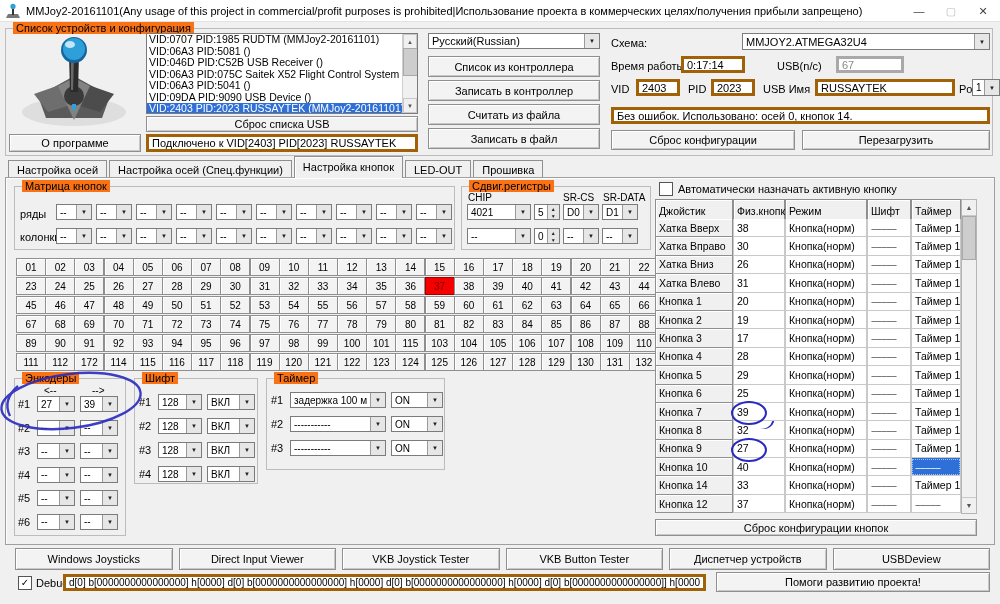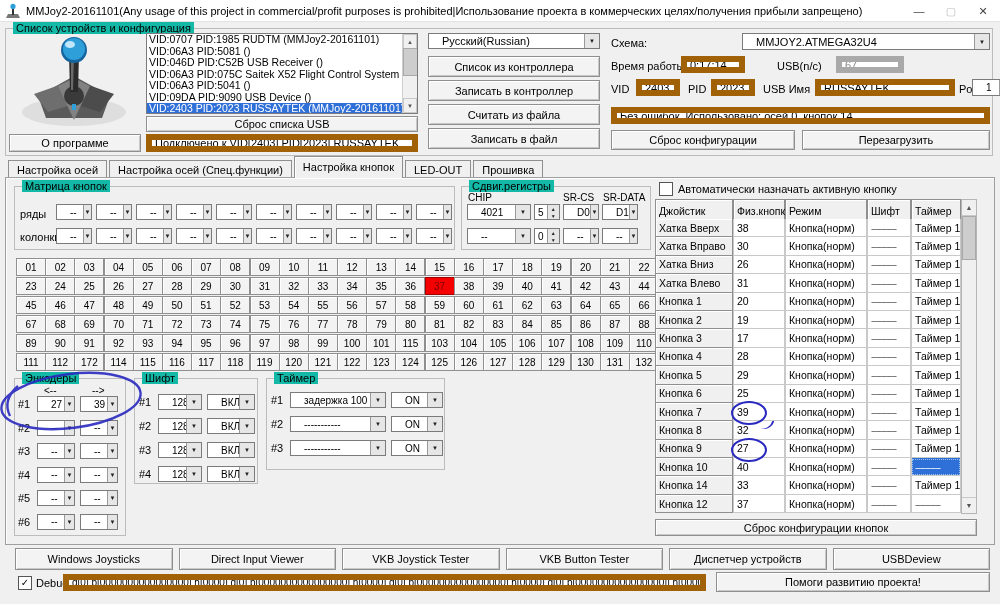--- a/index.html
+++ b/index.html
@@ -5,28 +5,28 @@
   html,body{margin:0;padding:0;background:#cfcfcf;}
   #app{position:relative;width:1000px;height:604px;background:#f0f0f0;outline:1px solid #8a8a8a;
        font-family:"Liberation Sans",sans-serif;font-size:11px;color:#000;overflow:hidden;}
   .abs{position:absolute;box-sizing:border-box;}
   
   #titlebar{left:0;top:0;width:1000px;height:22px;background:#ffffff;border-bottom:1px solid #e3e3e3;display:flex;align-items:center;}
   #title-text{margin-left:6px;white-space:nowrap;font-size:11px;}
   .wctl{width:34px;height:22px;display:flex;align-items:center;justify-content:center;color:#444;font-size:11px;}
   
   .fs{border:1px solid #bcbcbc;background:transparent;}
-  .leg{position:absolute;top:-7px;left:7px;background:#14b8a6;padding:0 3px;font-size:11px;white-space:nowrap;}
+  .leg{position:absolute;top:-7px;left:7px;background:#f97316;padding:0 3px;font-size:11px;white-space:nowrap;}
   
   .btn{background:#f3f3f3;border:1px solid #8f8f8f;box-shadow:inset 1px 1px 0 #ffffff,inset -1px -1px 0 #c8c8c8;
        display:flex;align-items:center;justify-content:center;text-align:center;cursor:default;white-space:nowrap;}
-  .field{background:#ffffff;border:6px solid #a16207;display:flex;align-items:center;padding:0 3px;white-space:nowrap;overflow:hidden;}
+  .field{background:#ffffff;border:3px solid #a16207;display:flex;align-items:center;padding:0 3px;white-space:nowrap;overflow:hidden;}
   .field.dis{color:#8a8a8a;border-color:#a9a9a9;}
   .dd{display:flex;background:#ffffff;border:1px solid #7b7b7b;height:16px;box-sizing:border-box;align-items:stretch;font-size:10px;}
-  .dd-v{flex:1;padding:0 13px;display:flex;align-items:center;white-space:nowrap;overflow:hidden;}
+  .dd-v{flex:1;padding:0 3px;display:flex;align-items:center;white-space:nowrap;overflow:hidden;}
   .dd-b{width:14px;background:#e6e6e6;border-left:1px solid #9a9a9a;display:flex;align-items:center;justify-content:center;font-size:6px;color:#222;}
   .spin{display:flex;background:#fff;border:1px solid #7b7b7b;height:16px;box-sizing:border-box;font-size:10px;}
   .spin-v{flex:1;display:flex;align-items:center;padding:0 3px;}
   .spin-c{width:12px;display:flex;flex-direction:column;border-left:1px solid #9a9a9a;background:#e6e6e6;}
   .spin-c i{flex:1;font-style:normal;font-size:5px;display:flex;align-items:center;justify-content:center;color:#222;}
   .cb{width:12px;height:12px;background:#fff;border:1px solid #555;display:flex;align-items:center;justify-content:center;font-size:10px;line-height:10px;}
   
   #device-list{left:146px;top:33px;width:272px;height:81px;background:#fff;border:1px solid #7b7b7b;overflow:hidden;font-size:10.5px;padding-right:14px;}
   .list-item{height:11.5px;line-height:11.5px;padding-left:2px;white-space:nowrap;overflow:hidden;}
   .list-item.sel{background:#2e6fd8;color:#fff;}

